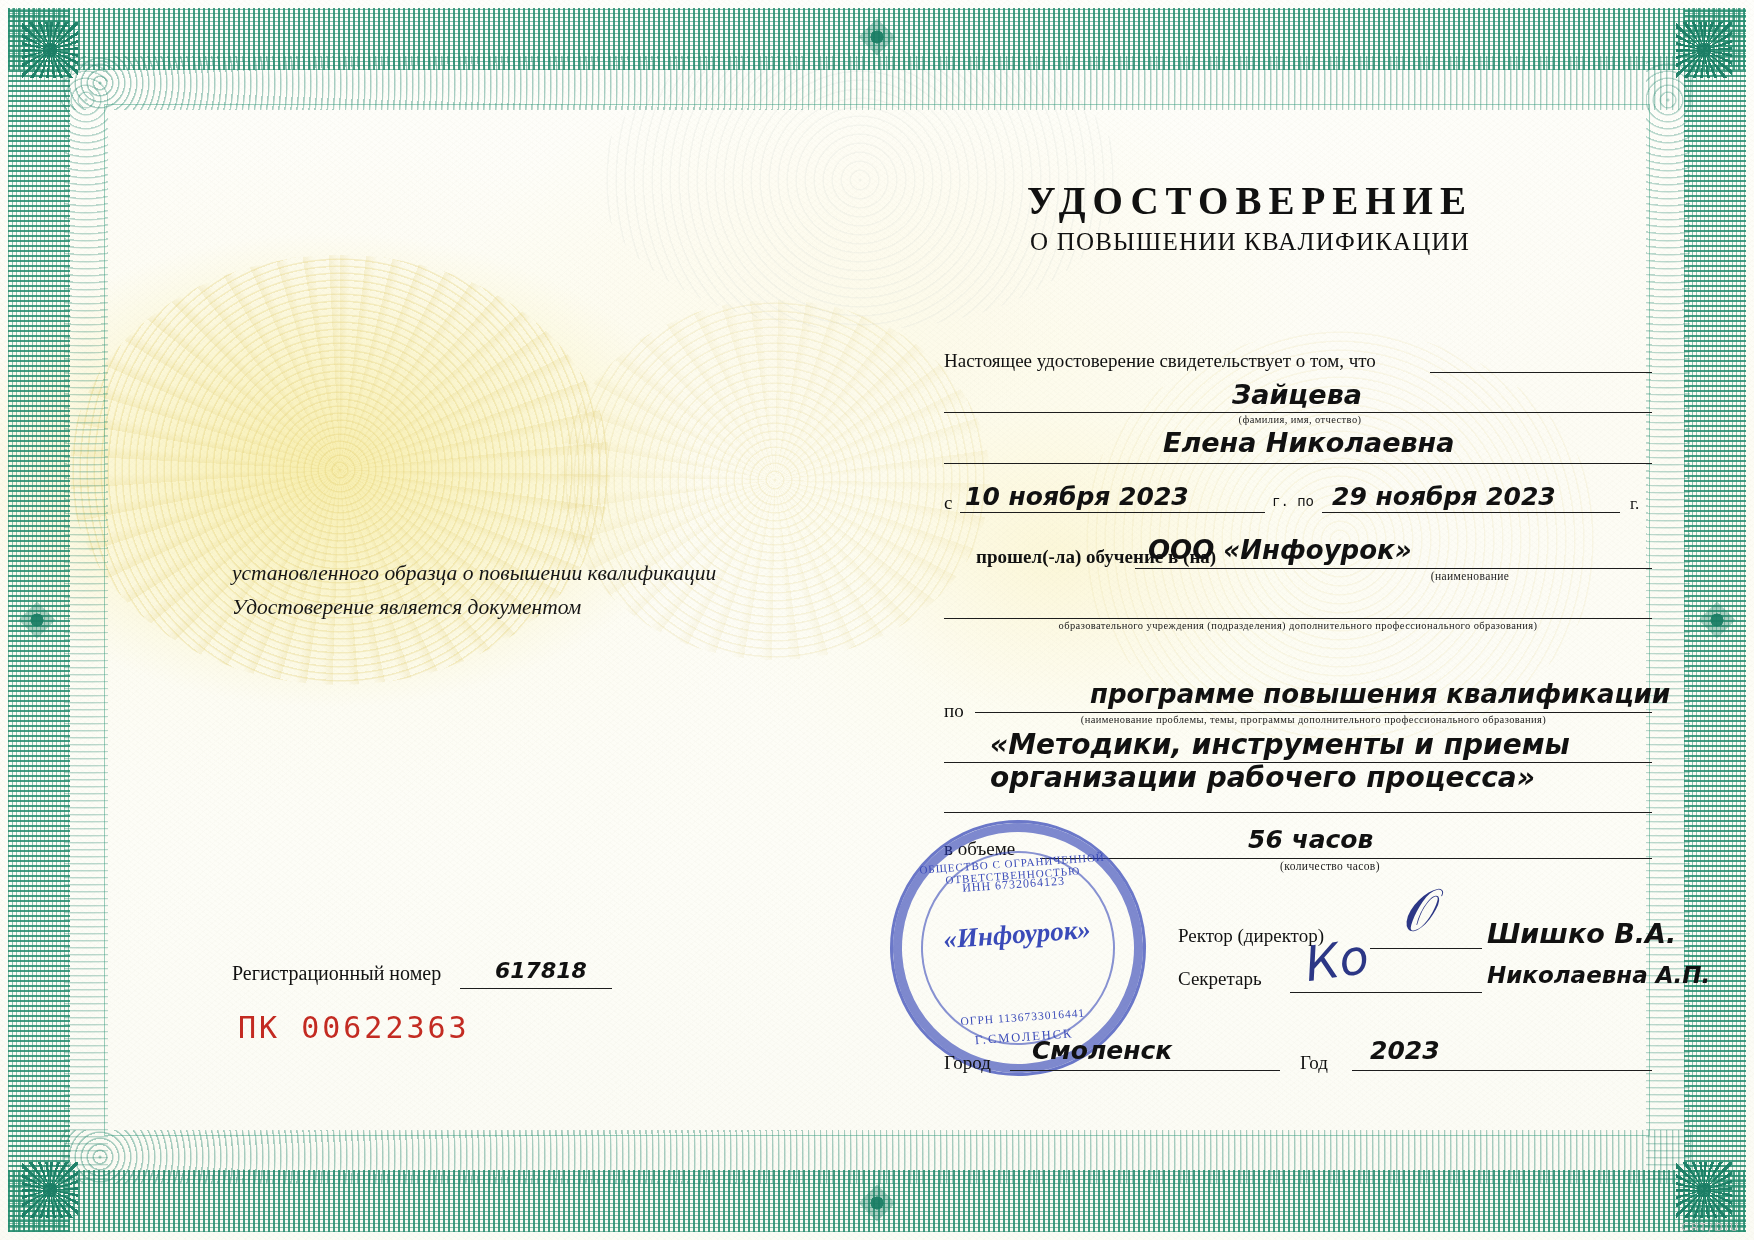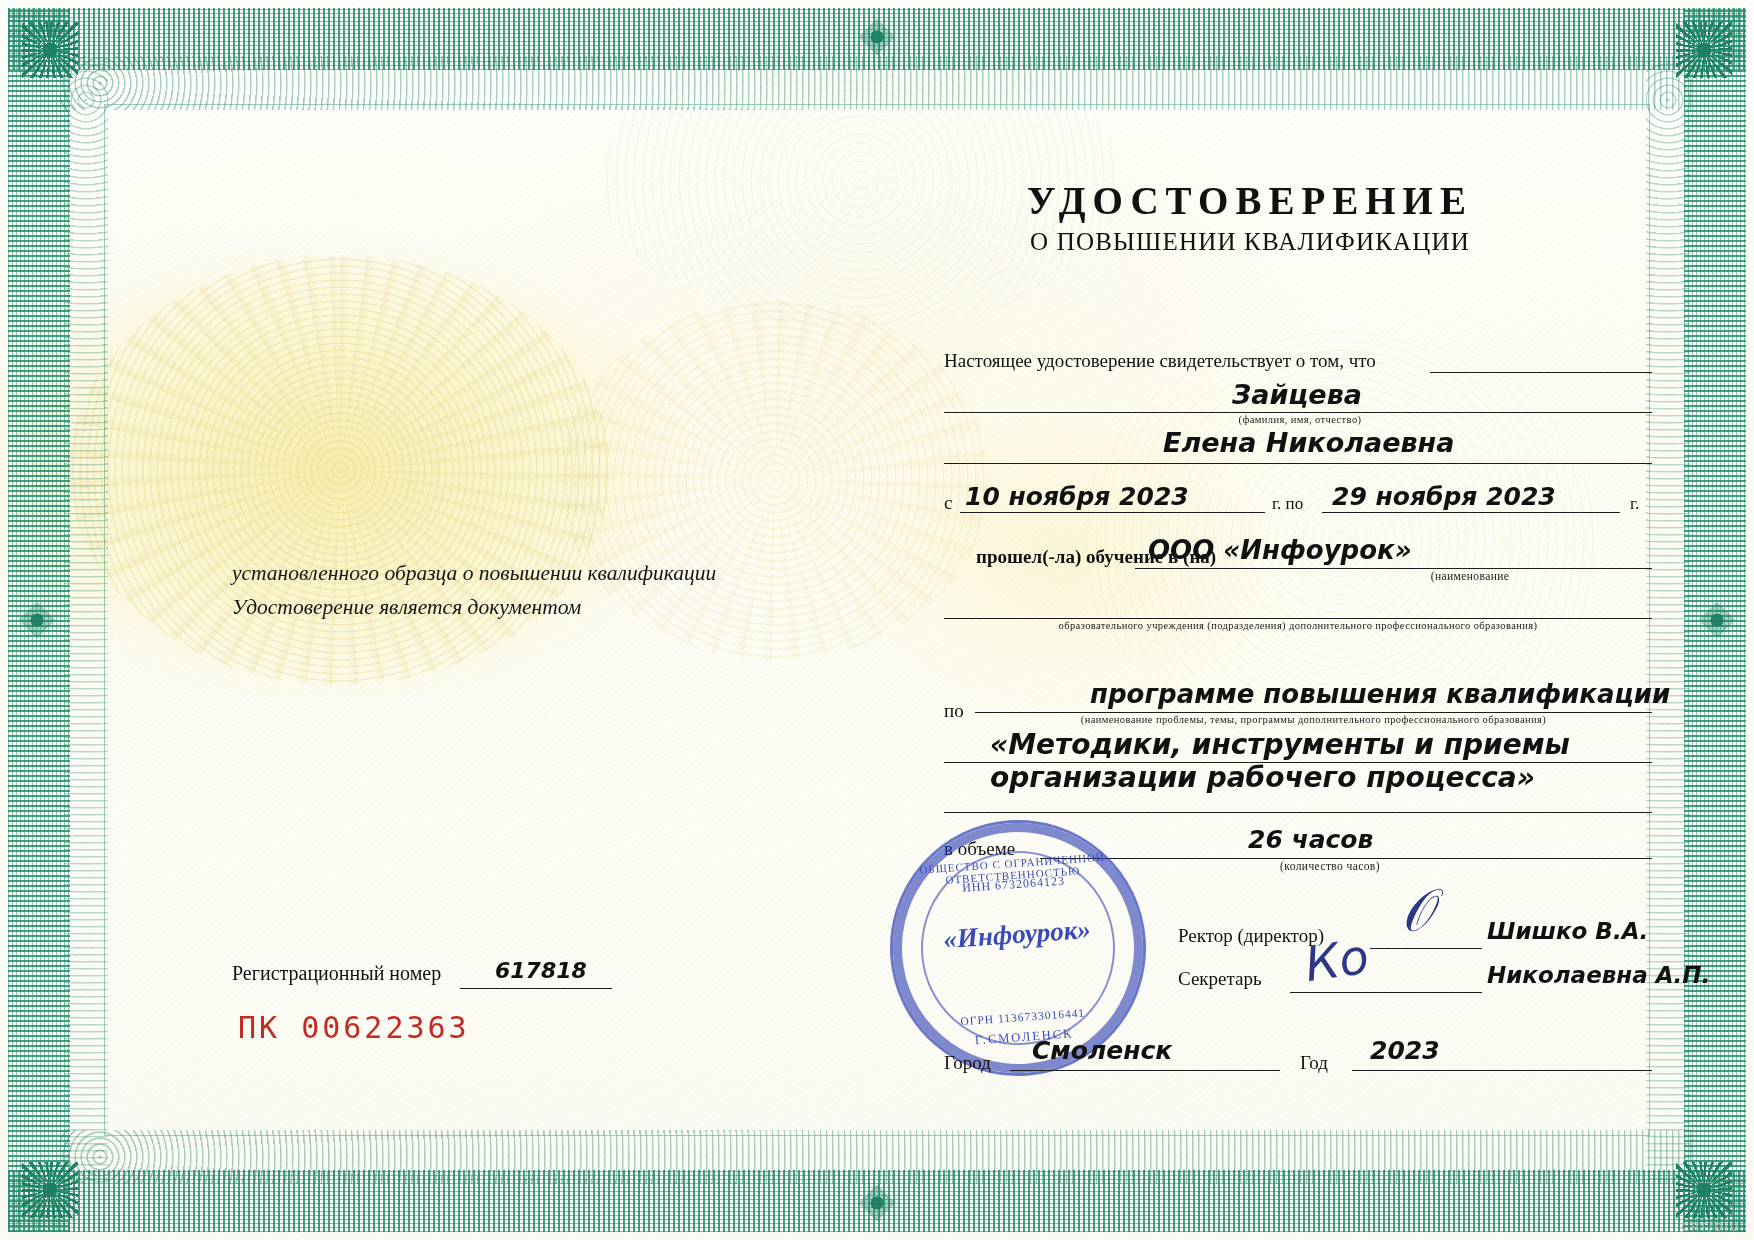--- a/index.html
+++ b/index.html
@@ -343,21 +343,21 @@
     <div class="hand" style="left:1232px; top:379px; font-size:27px;">Зайцева</div>
     <div class="line" style="left:944px; top:412px; width:708px;"></div>
     <div class="caption" style="left:1100px; top:414px; width:400px;">(фамилия, имя, отчество)</div>
 
     <div class="hand" style="left:1163px; top:427px; font-size:27px;">Елена Николаевна</div>
     <div class="line" style="left:944px; top:463px; width:708px;"></div>
 
     <div class="label" style="left:944px; top:492px;">с</div>
     <div class="hand" style="left:965px; top:482px; font-size:25px;">10  ноября  2023</div>
     <div class="line" style="left:960px; top:512px; width:305px;"></div>
-    <div class="label" style="left:1272px; top:494px; font-size:17px;">г. по</div>
+    <div class="label" style="left:1272px; top:494px; font-size:14px;font-family:Liberation Mono, monospace;">г. по</div>
     <div class="hand" style="left:1332px; top:482px; font-size:25px;">29  ноября  2023</div>
     <div class="line" style="left:1322px; top:512px; width:298px;"></div>
     <div class="label" style="left:1630px; top:494px; font-size:17px;">г.</div>
 
     <div class="label" style="left:976px; top:546px;font-weight:bold;">прошел(-ла) обучение в (на)</div>
     <div class="hand" style="left:1148px; top:535px; font-size:26px;">ООО  «Инфоурок»</div>
     <div class="line" style="left:1135px; top:568px; width:517px;"></div>
     <div class="caption" style="left:1330px; top:570px; width:280px; font-size:11.5px;">(наименование</div>
 
     <div class="line" style="left:944px; top:618px; width:708px;"></div>
@@ -366,37 +366,37 @@
     <div class="label" style="left:944px; top:700px;">по</div>
     <div class="hand" style="left:1090px; top:679px; font-size:26px;">программе повышения квалификации</div>
     <div class="line" style="left:975px; top:712px; width:677px;"></div>
     <div class="caption" style="left:975px; top:714px; width:677px;">(наименование проблемы,  темы,  программы дополнительного  профессионального  образования)</div>
 
     <div class="hand" style="left:990px; top:728px; font-size:28px; font-weight:bold;">«Методики, инструменты и приемы организации рабочего процесса»</div>
     <div class="line" style="left:944px; top:762px; width:708px;"></div>
     <div class="line" style="left:944px; top:812px; width:708px;"></div>
 
     <div class="label" style="left:944px; top:838px;">в объеме</div>
-    <div class="hand" style="left:1248px; top:825px; font-size:25px;">26 часов</div>
+    <div class="hand" style="left:1248px; top:825px; font-size:25px;">56 часов</div>
     <div class="line" style="left:1040px; top:858px; width:612px;"></div>
     <div class="caption" style="left:1190px; top:860px; width:280px; font-size:11.5px;">(количество  часов)</div>
 
     <div class="stamp">
       <div class="stamp-inner"></div>
       <div class="stamp-arc arc-top">ОБЩЕСТВО С ОГРАНИЧЕННОЙ ОТВЕТСТВЕННОСТЬЮ</div>
       <div class="stamp-arc arc-inn">ИНН 6732064123</div>
       <div class="stamp-center">«Инфоурок»</div>
       <div class="stamp-arc arc-ogrn">ОГРН 1136733016441</div>
       <div class="stamp-arc arc-city">Г.СМОЛЕНСК</div>
     </div>
 
     <div class="label" style="left:1178px; top:925px;">Ректор  (директор)</div>
     <div class="line" style="left:1370px; top:948px; width:112px;"></div>
     <div class="sig" style="left:1400px; top:880px;">𝒪</div>
-    <div class="hand" style="left:1487px; top:918px; font-size:23px;">Шишко В.А.</div>
+    <div class="hand" style="left:1487px; top:918px; font-size:27px;">Шишко В.А.</div>
 
     <div class="label" style="left:1178px; top:968px;">Секретарь</div>
     <div class="line" style="left:1290px; top:992px; width:192px;"></div>
     <div class="sig" style="left:1305px; top:932px; font-size:48px;">Ко</div>
     <div class="hand" style="left:1487px; top:962px; font-size:23px;">Николаевна А.П.</div>
 
     <div class="label" style="left:944px; top:1052px;">Город</div>
     <div class="hand" style="left:1032px; top:1036px; font-size:25px;">Смоленск</div>
     <div class="line" style="left:1010px; top:1070px; width:270px;"></div>
     <div class="label" style="left:1300px; top:1052px;">Год</div>

